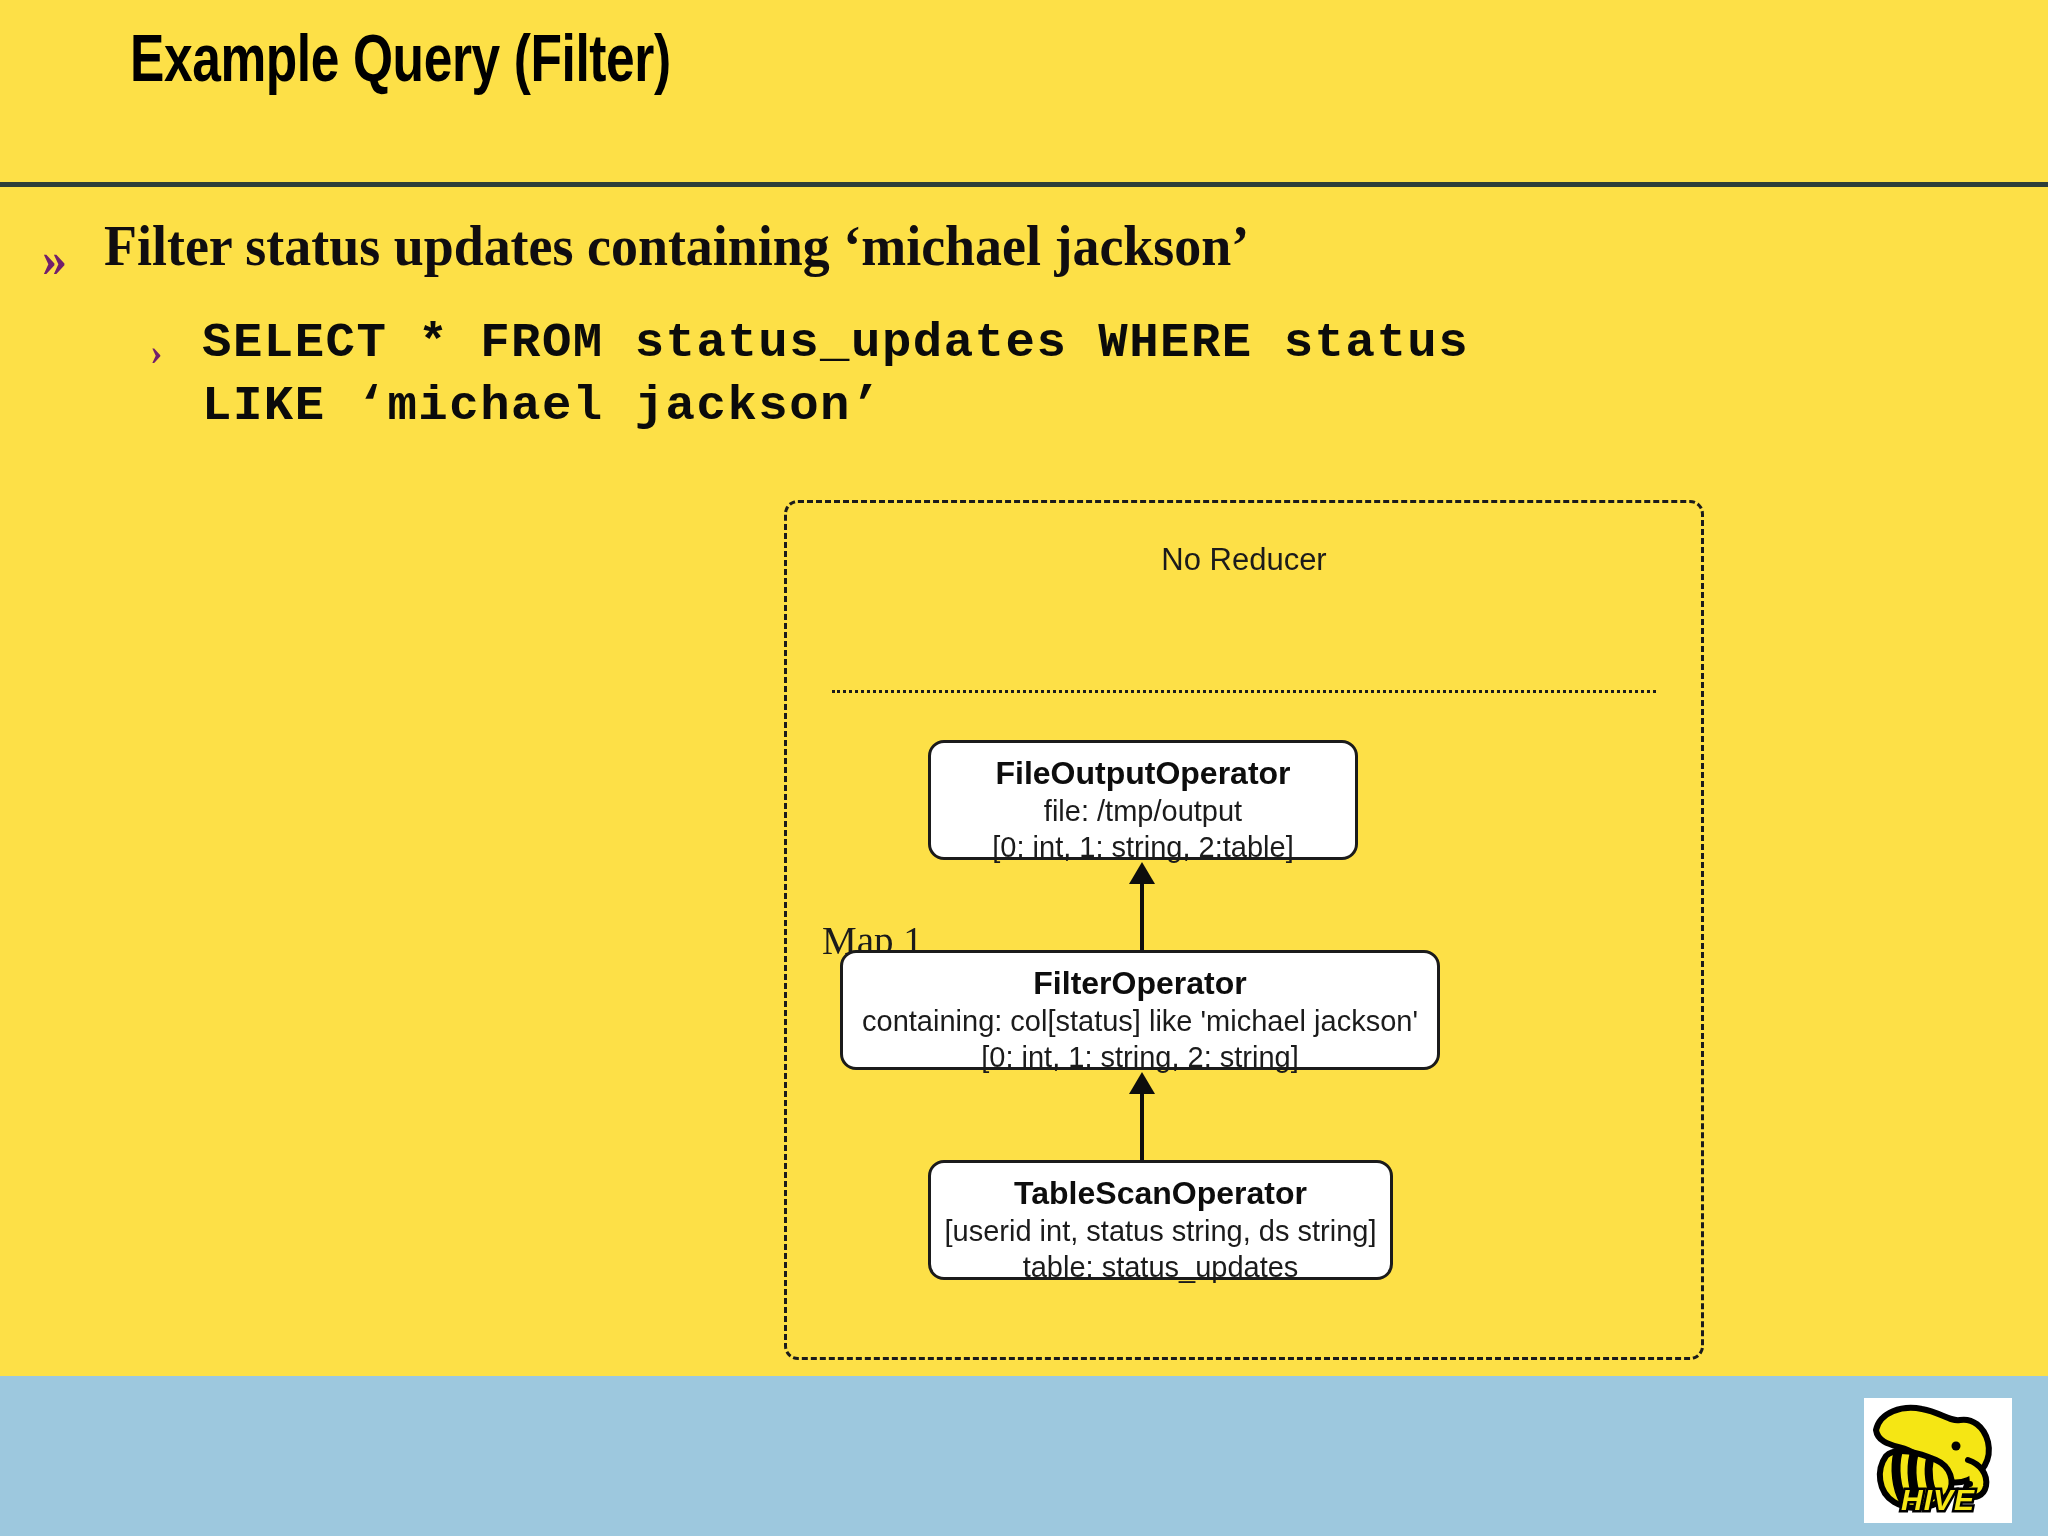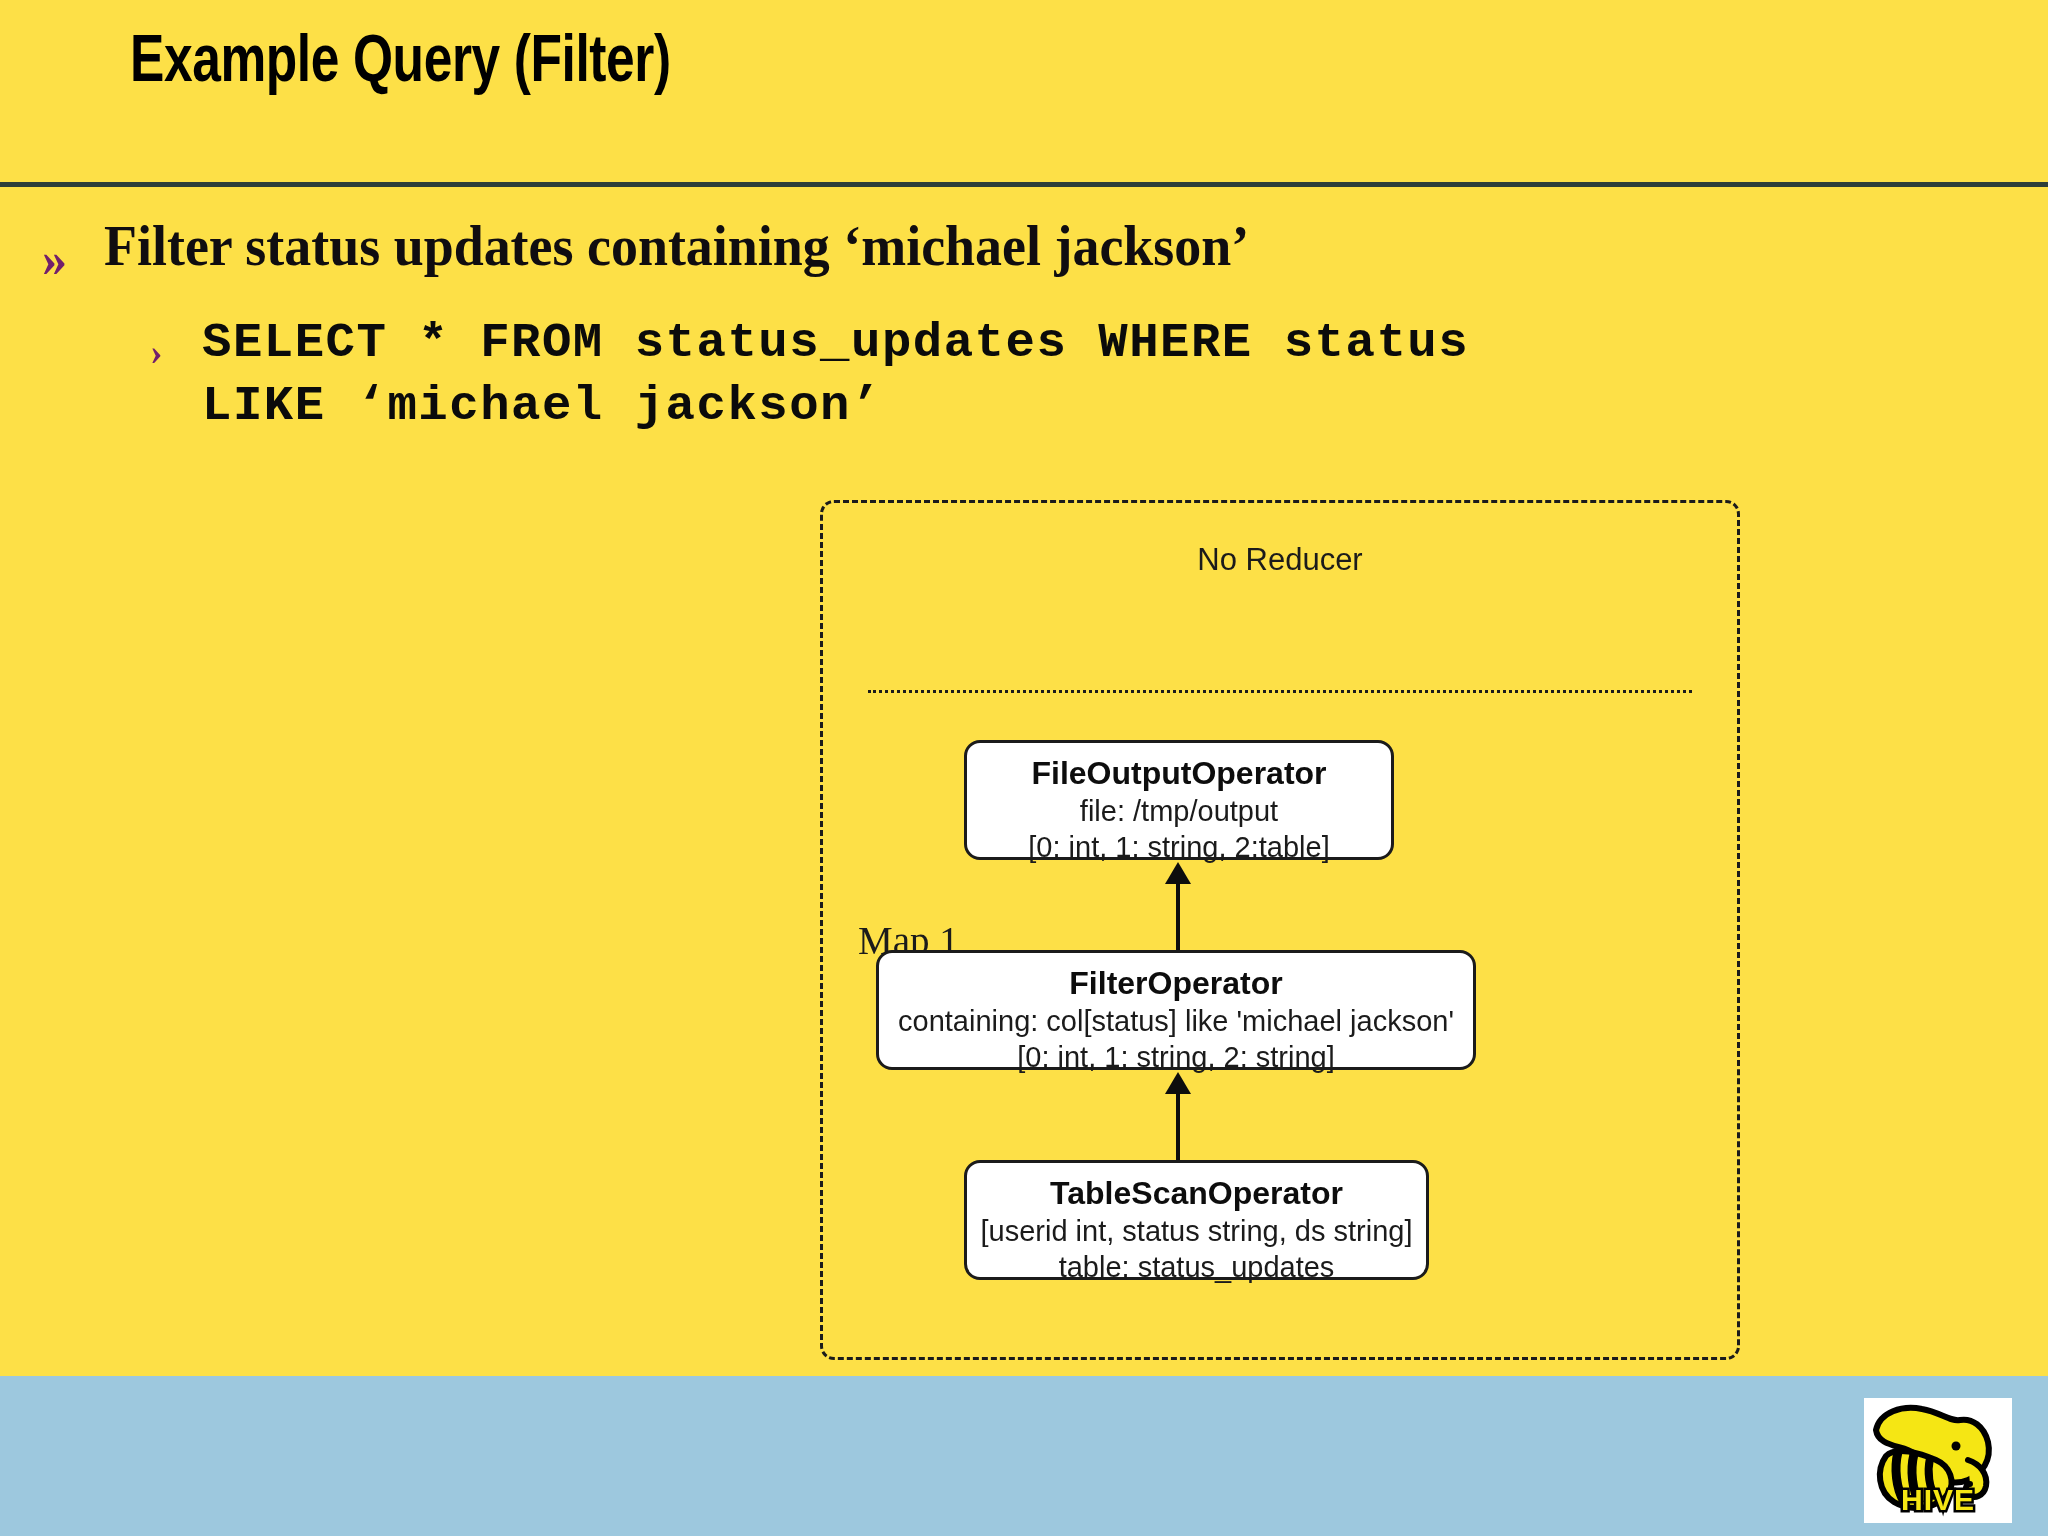--- a/index.html
+++ b/index.html
@@ -107,21 +107,21 @@
     line-height: 1.28;
     color: #0b0b0b;
     letter-spacing: 1.5px;
     white-space: pre-wrap;
     max-width: 1740px;
   }
 
   
   .diagram {
     position: absolute;
-    left: 820px;
+    left: 784px;
     top: 500px;
     width: 920px;
     height: 860px;
   }
   .job-box {
     position: absolute;
     inset: 0;
     border: 3px dashed #1b1b1b;
     border-radius: 14px;
     box-sizing: border-box;
@@ -232,20 +232,21 @@
     background: #9dc8de;
   }
   .logo-tile {
     position: absolute;
     left: 1864px;
     top: 1398px;
     width: 148px;
     height: 125px;
     background: #ffffff;
     overflow: hidden;
+    font-style: italic;
   }
   .logo-tile svg { display: block; }
 </style>
 </head>
 <body>
 
 <div class="slide">
 
   <div class="slide-title">Example Query (Filter)</div>
 

